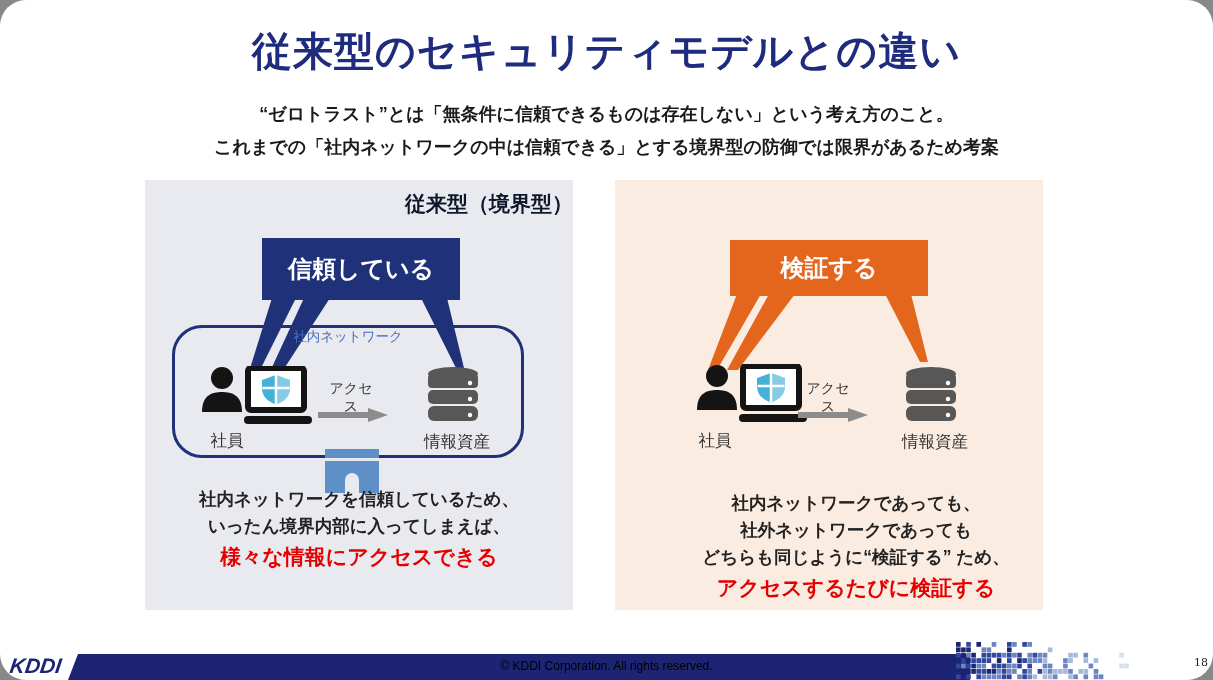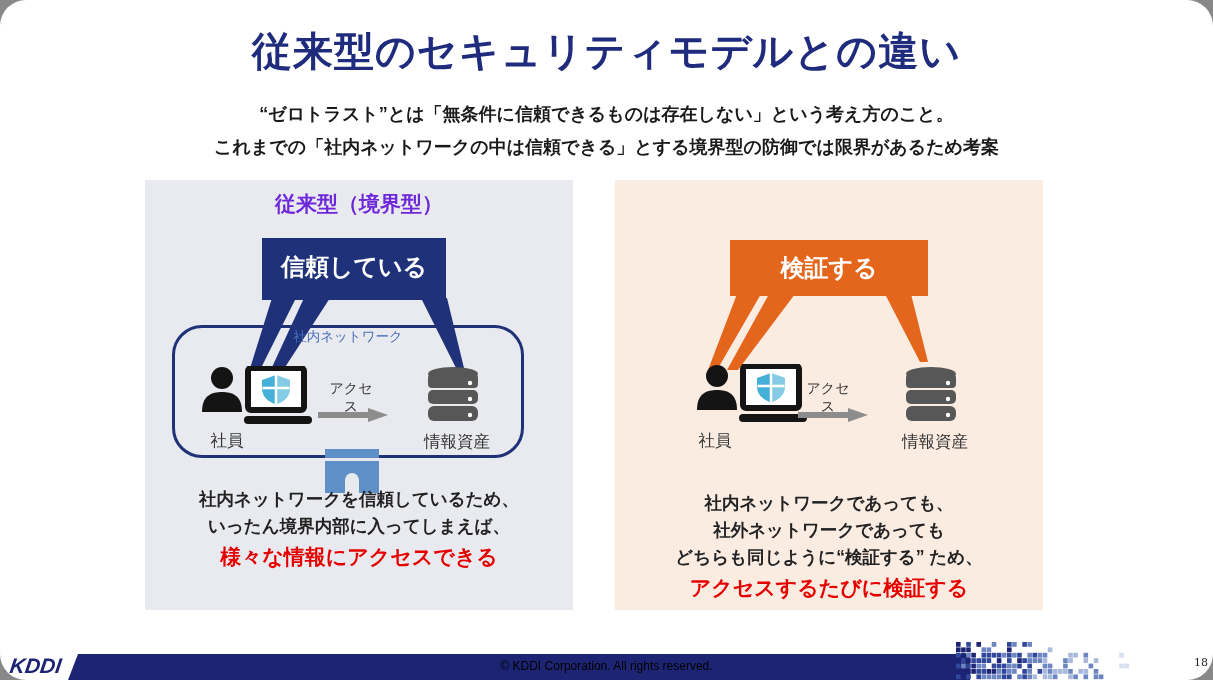--- a/index.html
+++ b/index.html
@@ -5,38 +5,38 @@
   html,body{margin:0;padding:0;background:#888;}
   .slide{position:relative;width:1213px;height:680px;background:#ffffff;overflow:hidden;
          font-family:"Liberation Sans",sans-serif;margin:0 auto;border-radius:26px;}
   .title{position:absolute;top:24px;left:0;width:100%;text-align:center;
          font-size:40px;font-weight:bold;color:#1f2b7d;letter-spacing:1px;}
   .subtitle{position:absolute;top:98px;left:0;width:100%;text-align:center;
          font-size:18px;font-weight:bold;color:#1a1a1a;line-height:33px;}
   .panel{position:absolute;top:180px;width:428px;height:430px;}
   .panel.left{left:145px;background:#e9eaef;}
   .panel.right{left:615px;background:#fbece2;}
-  .panel-header{position:absolute;top:10px;left:0;width:100%;text-align:center;
-         font-size:21px;font-weight:bold;color:#6d28d9;}
+  .panel-header{position:absolute;top:10px;left:0;width:100%;text-align:right;
+         font-size:21px;font-weight:bold;color:#0f172a;}
   .callout{position:absolute;text-align:center;color:#fff;font-weight:bold;font-size:24px;}
-  .panel.left .callout{left:117px;top:58px;width:184px;height:62px;line-height:62px;background:#1e3179;font-family:Liberation Mono, monospace;}
+  .panel.left .callout{left:117px;top:58px;width:198px;height:62px;line-height:62px;background:#1e3179;}
   .panel.right .callout{left:115px;top:60px;width:198px;height:56px;line-height:56px;background:#e3661c;font-family:Liberation Serif, serif;}
   .legs{position:absolute;left:0;top:0;}
   .net-box{position:absolute;left:27px;top:145px;width:352px;height:133px;
          border:3.5px solid #1f3278;border-radius:30px;box-sizing:border-box;}
   .net-label{position:absolute;top:148px;left:27px;width:352px;text-align:center;
          font-size:13.5px;color:#4a6fbe;}
   .icon-abs{position:absolute;}
   .access-label{position:absolute;font-size:14px;color:#333;}
   .node-label{position:absolute;font-size:16.5px;color:#333;text-align:center;}
   .desc{position:absolute;left:0;width:100%;text-align:center;font-weight:bold;
         font-size:17.5px;color:#222;line-height:27px;}
   .desc .hl{font-size:21px;color:#e50000;margin-top:3px;}
   .panel.left .desc{top:306px;}
-  .panel.right .desc{top:310px;}
+  .panel.right .desc{top:310px;margin-left:27px;}
   .footer-bar{position:absolute;left:68px;top:654px;width:902px;height:26px;background:#1d2473;
         clip-path:polygon(10px 0%,100% 0%,100% 100%,0% 100%);}
   .footer-logo{position:absolute;left:10px;top:654px;font-size:21px;font-weight:bold;
         font-style:italic;color:#1d2473;transform:skewX(-8deg);letter-spacing:0px;}
   .footer-copy{position:absolute;left:0;top:659px;width:1213px;text-align:center;
         font-size:12px;color:#000000;z-index:3;}
   .page-num{position:absolute;right:5px;top:656px;font-size:11px;color:#222;
         font-family:"DejaVu Serif",serif;}
   .mosaic{position:absolute;left:956px;top:642px;}
 </style>

